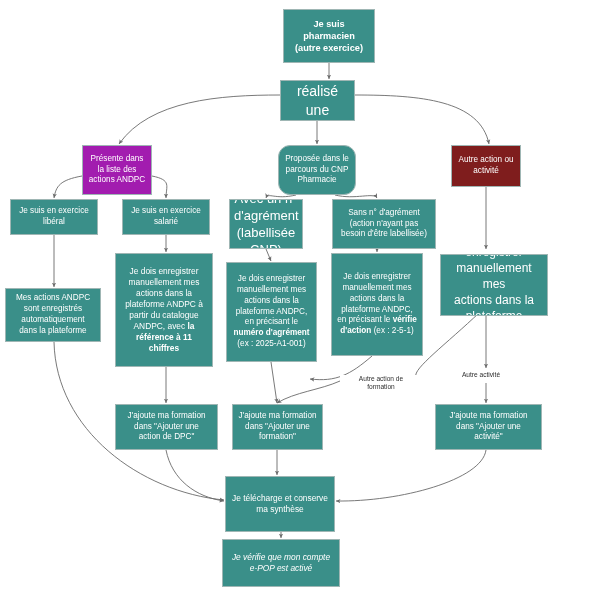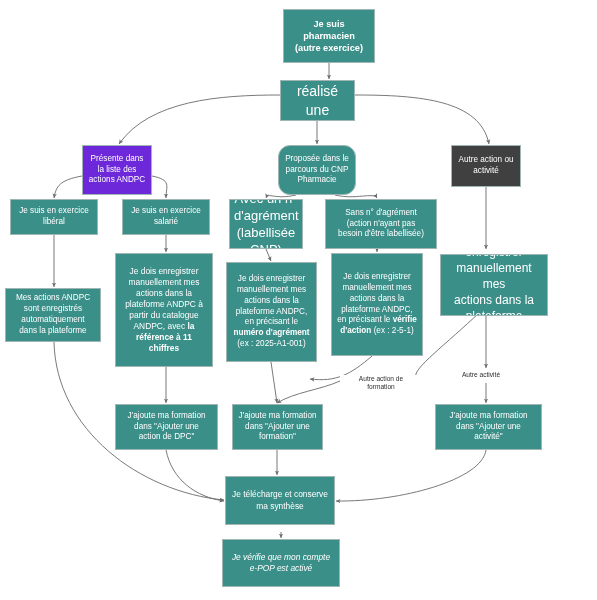--- a/index.html
+++ b/index.html
@@ -98,48 +98,48 @@
   <div id="node-layer">
       <div class="node bold" style="left: 283px; top: 9px; width: 92px; height: 54px; font-size: 9.2px; background: rgb(58, 143, 137); border-color: rgb(159, 182, 180); color: rgb(255, 255, 255);">
         <span class="txt">Je suis
 pharmacien
 (autre exercice)</span>
       </div>
       <div class="node" style="left: 280px; top: 80px; width: 75px; height: 41px; font-size: 14px; background: rgb(58, 143, 137); border-color: rgb(159, 182, 180); color: rgb(255, 255, 255);">
         <span class="txt">J'ai réalisé une
 action :</span>
       </div>
-      <div class="node" style="left: 82px; top: 145px; width: 70px; height: 50px; font-size: 8.2px; background: #6d28d9; border-color: rgb(159, 182, 180); color: rgb(255, 255, 255);">
+      <div class="node" style="left: 82px; top: 145px; width: 70px; height: 50px; font-size: 8.2px; background: #a21caf; border-color: rgb(159, 182, 180); color: rgb(255, 255, 255);">
         <span class="txt">Présente dans
 la liste des
 actions ANDPC</span>
       </div>
       <div class="node" style="left: 278px; top: 145px; width: 78px; height: 50px; font-size: 8.2px; background: rgb(58, 143, 137); border-color: rgb(159, 182, 180); color: rgb(255, 255, 255); border-radius: 12px;">
         <span class="txt">Proposée dans le
 parcours du CNP
 Pharmacie</span>
       </div>
-      <div class="node" style="left: 451px; top: 145px; width: 70px; height: 42px; font-size: 8.2px; background: #404040; border-color: rgb(159, 182, 180); color: rgb(255, 255, 255);">
+      <div class="node" style="left: 451px; top: 145px; width: 70px; height: 42px; font-size: 8.2px; background: #7f1d1d; border-color: rgb(159, 182, 180); color: rgb(255, 255, 255);">
         <span class="txt">Autre action ou
 activité</span>
       </div>
       <div class="node" style="left: 10px; top: 199px; width: 88px; height: 36px; font-size: 8.2px; background: rgb(58, 143, 137); border-color: rgb(159, 182, 180); color: rgb(255, 255, 255);">
         <span class="txt">Je suis en exercice
 libéral</span>
       </div>
       <div class="node" style="left: 122px; top: 199px; width: 88px; height: 36px; font-size: 8.2px; background: rgb(58, 143, 137); border-color: rgb(159, 182, 180); color: rgb(255, 255, 255);">
         <span class="txt">Je suis en exercice
 salarié</span>
       </div>
       <div class="node" style="left: 229px; top: 199px; width: 74px; height: 50px; font-size: 13px; background: rgb(58, 143, 137); border-color: rgb(159, 182, 180); color: rgb(255, 255, 255);">
         <span class="txt">Avec un n°
 d'agrément
 (labellisée CNP)</span>
       </div>
-      <div class="node" style="left: 325px; top: 199px; width: 112px; height: 50px; font-size: 8.2px; background: rgb(58, 143, 137); border-color: rgb(159, 182, 180); color: rgb(255, 255, 255);">
+      <div class="node" style="left: 332px; top: 199px; width: 104px; height: 50px; font-size: 8.2px; background: rgb(58, 143, 137); border-color: rgb(159, 182, 180); color: rgb(255, 255, 255);">
         <span class="txt">Sans n° d'agrément
 (action n'ayant pas
 besoin d'être labellisée)</span>
       </div>
       <div class="node" style="left: 115px; top: 253px; width: 98px; height: 114px; font-size: 8.4px; background: rgb(58, 143, 137); border-color: rgb(159, 182, 180); color: rgb(255, 255, 255);">
         <span class="txt" style="white-space: normal;">Je dois enregistrer manuellement mes actions dans la plateforme ANDPC à partir du catalogue ANDPC, avec <b>la référence à 11 chiffres</b></span>
       </div>
       <div class="node" style="left: 226px; top: 262px; width: 91px; height: 100px; font-size: 8.2px; background: rgb(58, 143, 137); border-color: rgb(159, 182, 180); color: rgb(255, 255, 255);">
         <span class="txt" style="white-space: normal;">Je dois enregistrer manuellement mes actions dans la plateforme ANDPC, en précisant le <b>numéro d'agrément</b> (ex : 2025-A1-001)</span>
       </div>
@@ -166,21 +166,21 @@
       <div class="node" style="left: 232px; top: 404px; width: 91px; height: 46px; font-size: 8.2px; background: rgb(58, 143, 137); border-color: rgb(159, 182, 180); color: rgb(255, 255, 255);">
         <span class="txt">J'ajoute ma formation
 dans "Ajouter une
 formation"</span>
       </div>
       <div class="node" style="left: 435px; top: 404px; width: 107px; height: 46px; font-size: 8.2px; background: rgb(58, 143, 137); border-color: rgb(159, 182, 180); color: rgb(255, 255, 255);">
         <span class="txt">J'ajoute ma formation
 dans "Ajouter une
 activité"</span>
       </div>
-      <div class="node" style="left: 225px; top: 476px; width: 110px; height: 49px; font-size: 8.4px; background: rgb(58, 143, 137); border-color: rgb(159, 182, 180); color: rgb(255, 255, 255);">
+      <div class="node" style="left: 225px; top: 476px; width: 110px; height: 56px; font-size: 8.4px; background: rgb(58, 143, 137); border-color: rgb(159, 182, 180); color: rgb(255, 255, 255);">
         <span class="txt">Je télécharge et conserve
 ma synthèse</span>
       </div>
       <div class="node" style="left: 222px; top: 539px; width: 118px; height: 48px; font-size: 8.4px; background: rgb(58, 143, 137); border-color: rgb(159, 182, 180); color: rgb(255, 255, 255); font-style: italic;">
         <span class="txt">Je vérifie que mon compte
 e-POP est activé</span>
       </div>
     </div>
   <div id="label-layer">
       <div class="edge-label" style="left: 340px; top: 375px; width: 82px; font-size: 6.6px; color: rgb(47, 47, 47);">Autre action de

